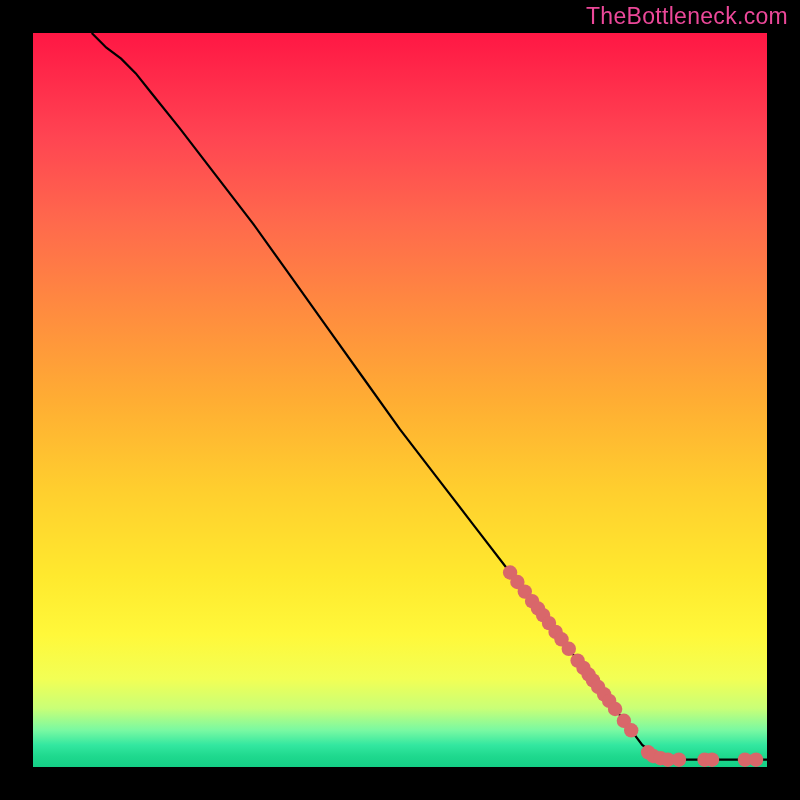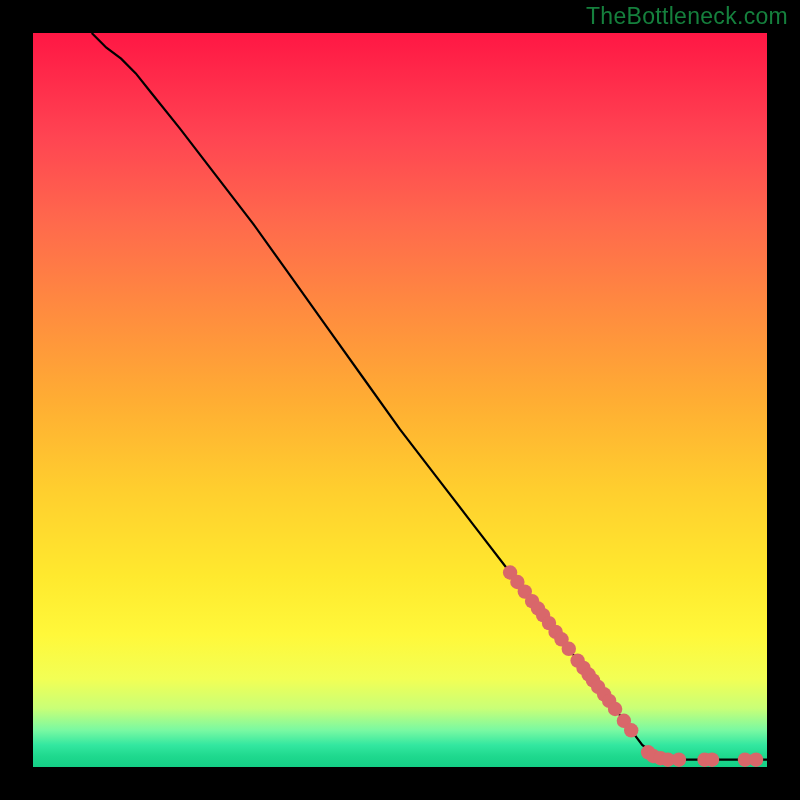--- a/index.html
+++ b/index.html
@@ -16,21 +16,21 @@
     left: 0; top: 0;
     width: 800px; height: 800px;
     background: #000;
   }
   .watermark {
     position: absolute;
     top: 3px;
     right: 12px;
     font-size: 23px;
     font-weight: 500;
-    color: #15803d;
+    color: #ec4899;
     letter-spacing: 0.3px;
     z-index: 5;
   }
   .plot {
     position: absolute;
     left: 33px;
     top: 33px;
     width: 734px;
     height: 734px;
     

